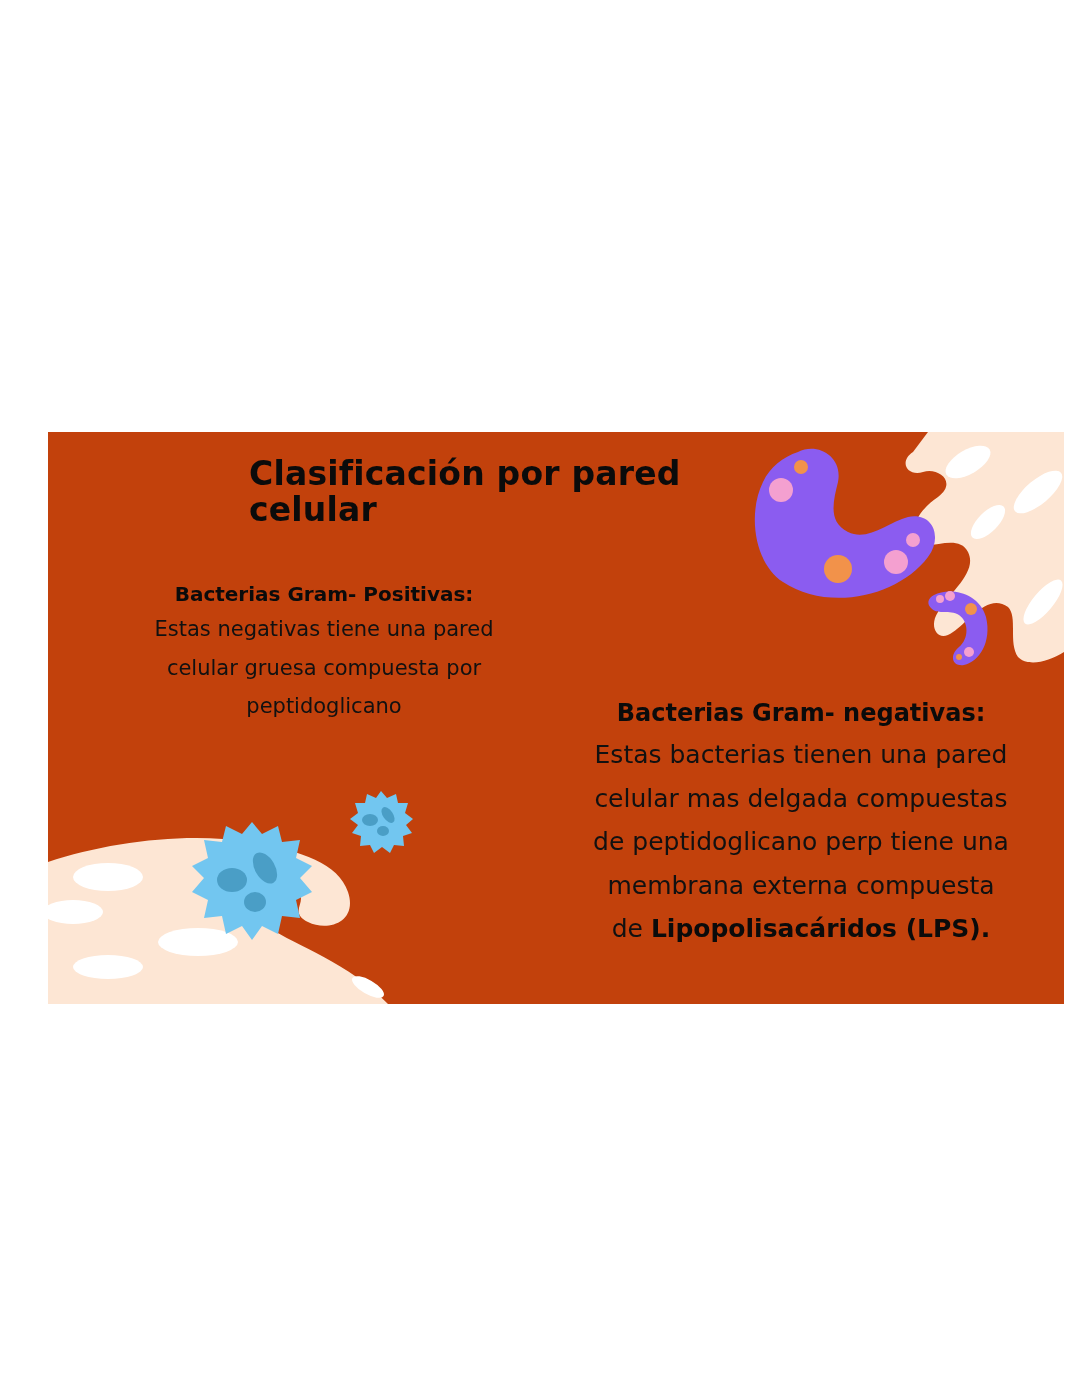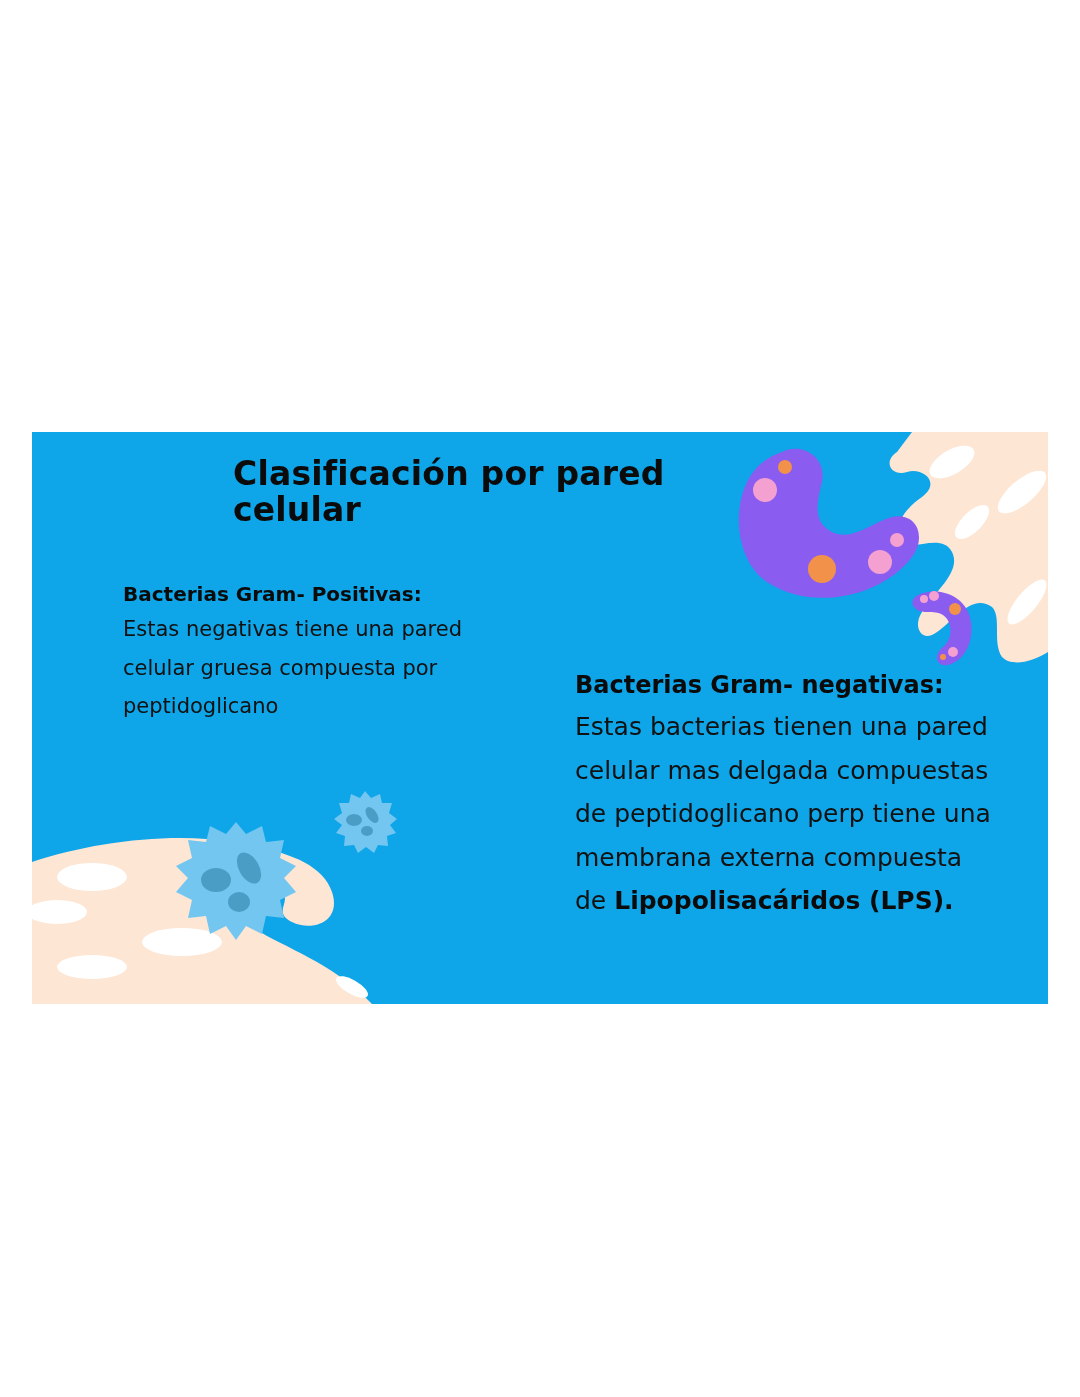--- a/index.html
+++ b/index.html
@@ -1,28 +1,28 @@
 <!DOCTYPE html>
 <html><head>
   <meta charset="utf-8">
   <style>
     html, body { margin: 0; padding: 0; background: #ffffff; }
     body { width: 1080px; height: 1397px; position: relative; overflow: hidden;
            font-family: "DejaVu Sans", "Liberation Sans", sans-serif; color: #111; }
-    .slide { position: absolute; left: 32px; top: 432px; width: 1016px; height: 572px; background: #0ea5e9; overflow: hidden; }
+    .slide { position: absolute; left: 48px; top: 432px; width: 1016px; height: 572px; background: #c2410c; overflow: hidden; }
     .deco { position: absolute; }
     .title { position: absolute; left: 201px; top: 24px; width: 460px; margin: 0;
              font-family: "DejaVu Sans", sans-serif; font-weight: bold; font-size: 33px; line-height: 36px; color: #0b0b0b; letter-spacing: 0.2px; }
-    .block { position: absolute; }
+    .block { position: absolute; text-align: center; }
     .block .heading { font-weight: bold; color: #0b0b0b; display: block; }
     .block .body { display: block; color: #111; }
     .left { left: 91px; top: 146px; width: 370px; font-size: 21px; line-height: 38.5px; }
     .left .heading { font-size: 20px; line-height: 32px; }
     .right { left: 543px; top: 233px; width: 420px; font-size: 25px; line-height: 43.5px; }
-    .right .heading { font-size: 24px; line-height: 40px; }
+    .right .heading { font-size: 24px; line-height: 40px; margin-top: 28px; }
     .bold-inline { font-weight: bold; color: #0b0b0b; }
   </style>
 </head>
 <body>
 
 <div class="slide">
 
   <svg class="deco" style="left:820px; top:0; width:196px; height:240px;" viewBox="0 0 196 240">
     <path d="M60 0 L196 0 L196 220 C180 230 160 235 150 225 C140 210 150 185 140 175 C120 160 100 190 85 200 C70 212 60 195 70 180 C82 160 110 140 100 120 C90 100 60 120 50 110 C38 95 55 75 70 65 C90 50 70 35 55 40 C40 45 30 30 45 20 Z" fill="#fde6d4"></path>
     <ellipse cx="100" cy="30" rx="25" ry="12" fill="#fff" transform="rotate(-30 100 30)"></ellipse>

